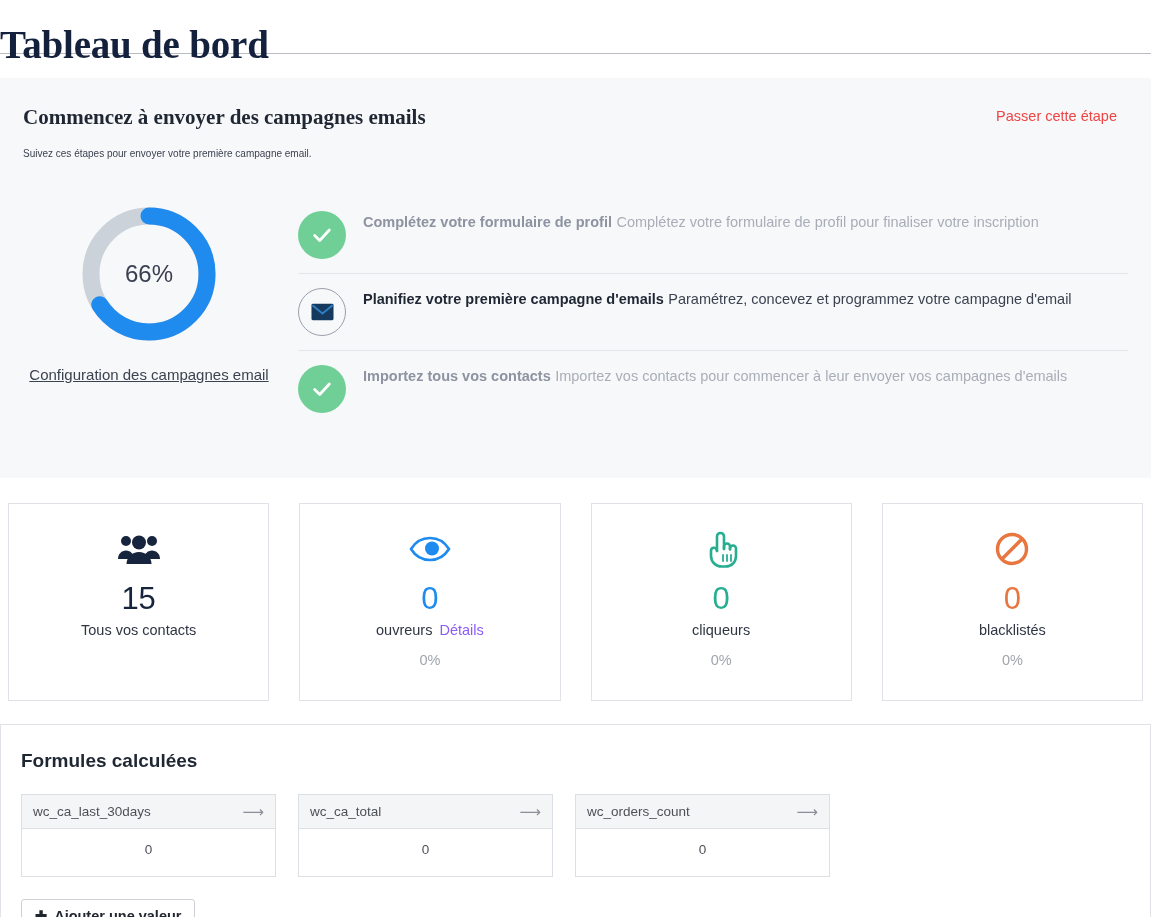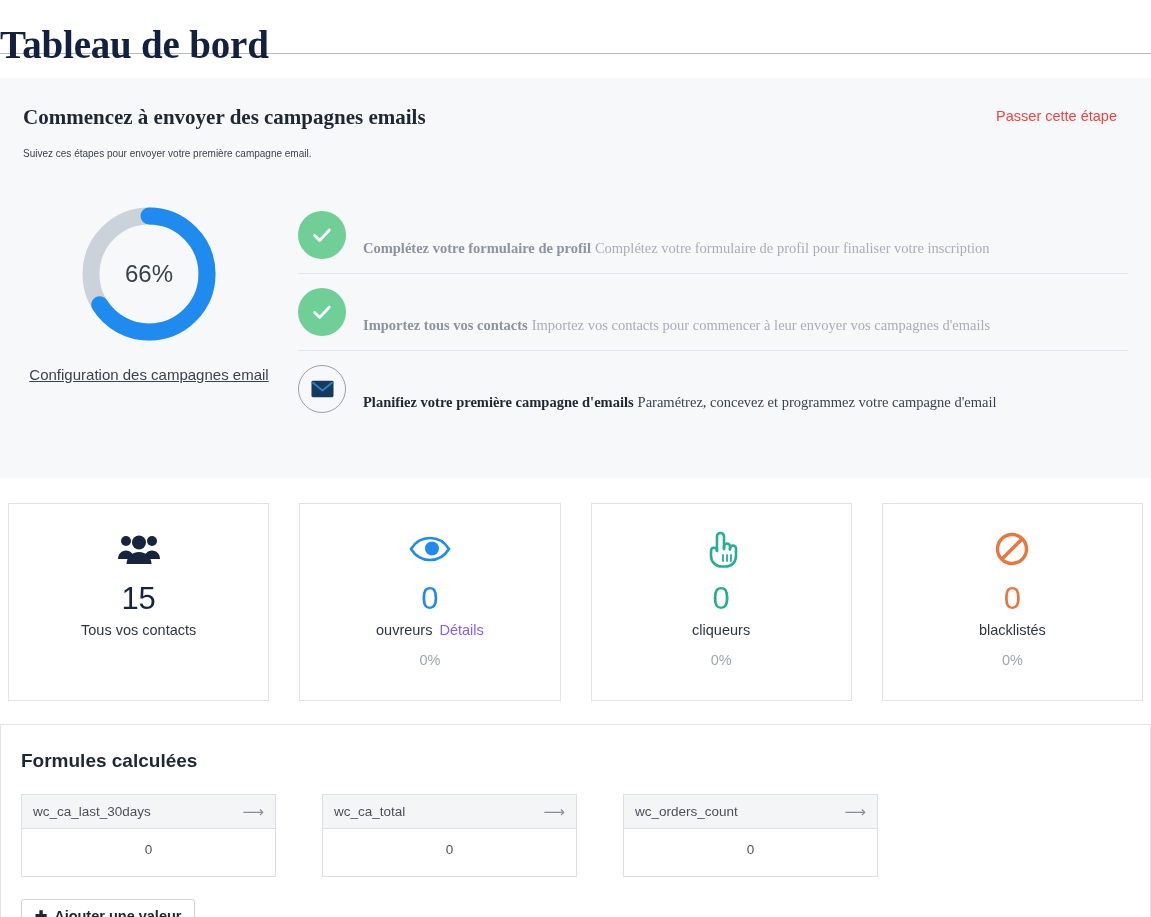--- a/index.html
+++ b/index.html
@@ -96,24 +96,23 @@
     white-space: nowrap;
     text-decoration: underline;
   }
 
   .checklist {
     flex: 1 1 auto;
     padding-left: 23px;
   }
   .check-item {
     display: flex;
-    align-items: flex-end;
+    align-items: flex-start;
     padding: 14px 0 14px 0;
     min-height: 69px;
-    font-family: Liberation Serif, serif;
   }
   .check-item + .check-item { border-top: 1px solid #e3e5e9; }
   .check-icon {
     flex: 0 0 48px;
     width: 48px; height: 48px;
     border-radius: 50%;
     display: flex; align-items: center; justify-content: center;
     margin-right: 17px;
   }
   .check-icon.done { background: #6fcf97; }
@@ -179,21 +178,21 @@
     background: #fff;
     padding: 25px 20px 0 20px;
     height: 200px;
   }
   .formules-title {
     font-size: 19px;
     font-weight: bold;
     color: #1f2733;
     margin: 0 0 22px 0;
   }
-  .formula-row { display: flex; gap: 46px; }
+  .formula-row { display: flex; gap: 22px; }
   .formula-card {
     width: 255px;
     border: 1px solid #dcdfe3;
     background:#fff;
   }
   .formula-head {
     background: #f4f5f6;
     border-bottom: 1px solid #dcdfe3;
     padding: 9px 11px;
     display: flex;
@@ -263,42 +262,42 @@
             <svg width="22" height="22" viewBox="0 0 24 24" fill="none" stroke="#ffffff" stroke-width="3" stroke-linecap="round" stroke-linejoin="round">
               <polyline points="4,12.5 9.5,18 20,6.5"></polyline>
             </svg>
           </span>
           <span class="check-text">
             <span class="check-title">Complétez votre formulaire de profil</span>
             <span class="check-desc">Complétez votre formulaire de profil pour finaliser votre inscription</span>
           </span>
         </div>
 
-        <div class="check-item is-done">
-          <span class="check-icon done">
-            <svg width="22" height="22" viewBox="0 0 24 24" fill="none" stroke="#ffffff" stroke-width="3" stroke-linecap="round" stroke-linejoin="round">
-              <polyline points="4,12.5 9.5,18 20,6.5"></polyline>
-            </svg>
-          </span>
-          <span class="check-text">
-            <span class="check-title">Importez tous vos contacts</span>
-            <span class="check-desc">Importez vos contacts pour commencer à leur envoyer vos campagnes d'emails</span>
-          </span>
-        </div>
-
         <div class="check-item is-active">
           <span class="check-icon pending">
             <svg width="23" height="18" viewBox="0 0 24 18">
               <rect x="0.5" y="0.5" width="23" height="17" rx="1.5" fill="#16395e"></rect>
               <path d="M1.5 2 L12 10.5 L22.5 2" fill="none" stroke="#2f7fc4" stroke-width="2"></path>
             </svg>
           </span>
           <span class="check-text">
             <span class="check-title">Planifiez votre première campagne d'emails</span>
             <span class="check-desc">Paramétrez, concevez et programmez votre campagne d'email</span>
+          </span>
+        </div>
+
+        <div class="check-item is-done">
+          <span class="check-icon done">
+            <svg width="22" height="22" viewBox="0 0 24 24" fill="none" stroke="#ffffff" stroke-width="3" stroke-linecap="round" stroke-linejoin="round">
+              <polyline points="4,12.5 9.5,18 20,6.5"></polyline>
+            </svg>
+          </span>
+          <span class="check-text">
+            <span class="check-title">Importez tous vos contacts</span>
+            <span class="check-desc">Importez vos contacts pour commencer à leur envoyer vos campagnes d'emails</span>
           </span>
         </div>
 
       </div>
     </div>
   </div>
 
   <div class="stats">
 
     <div class="stat-card">

